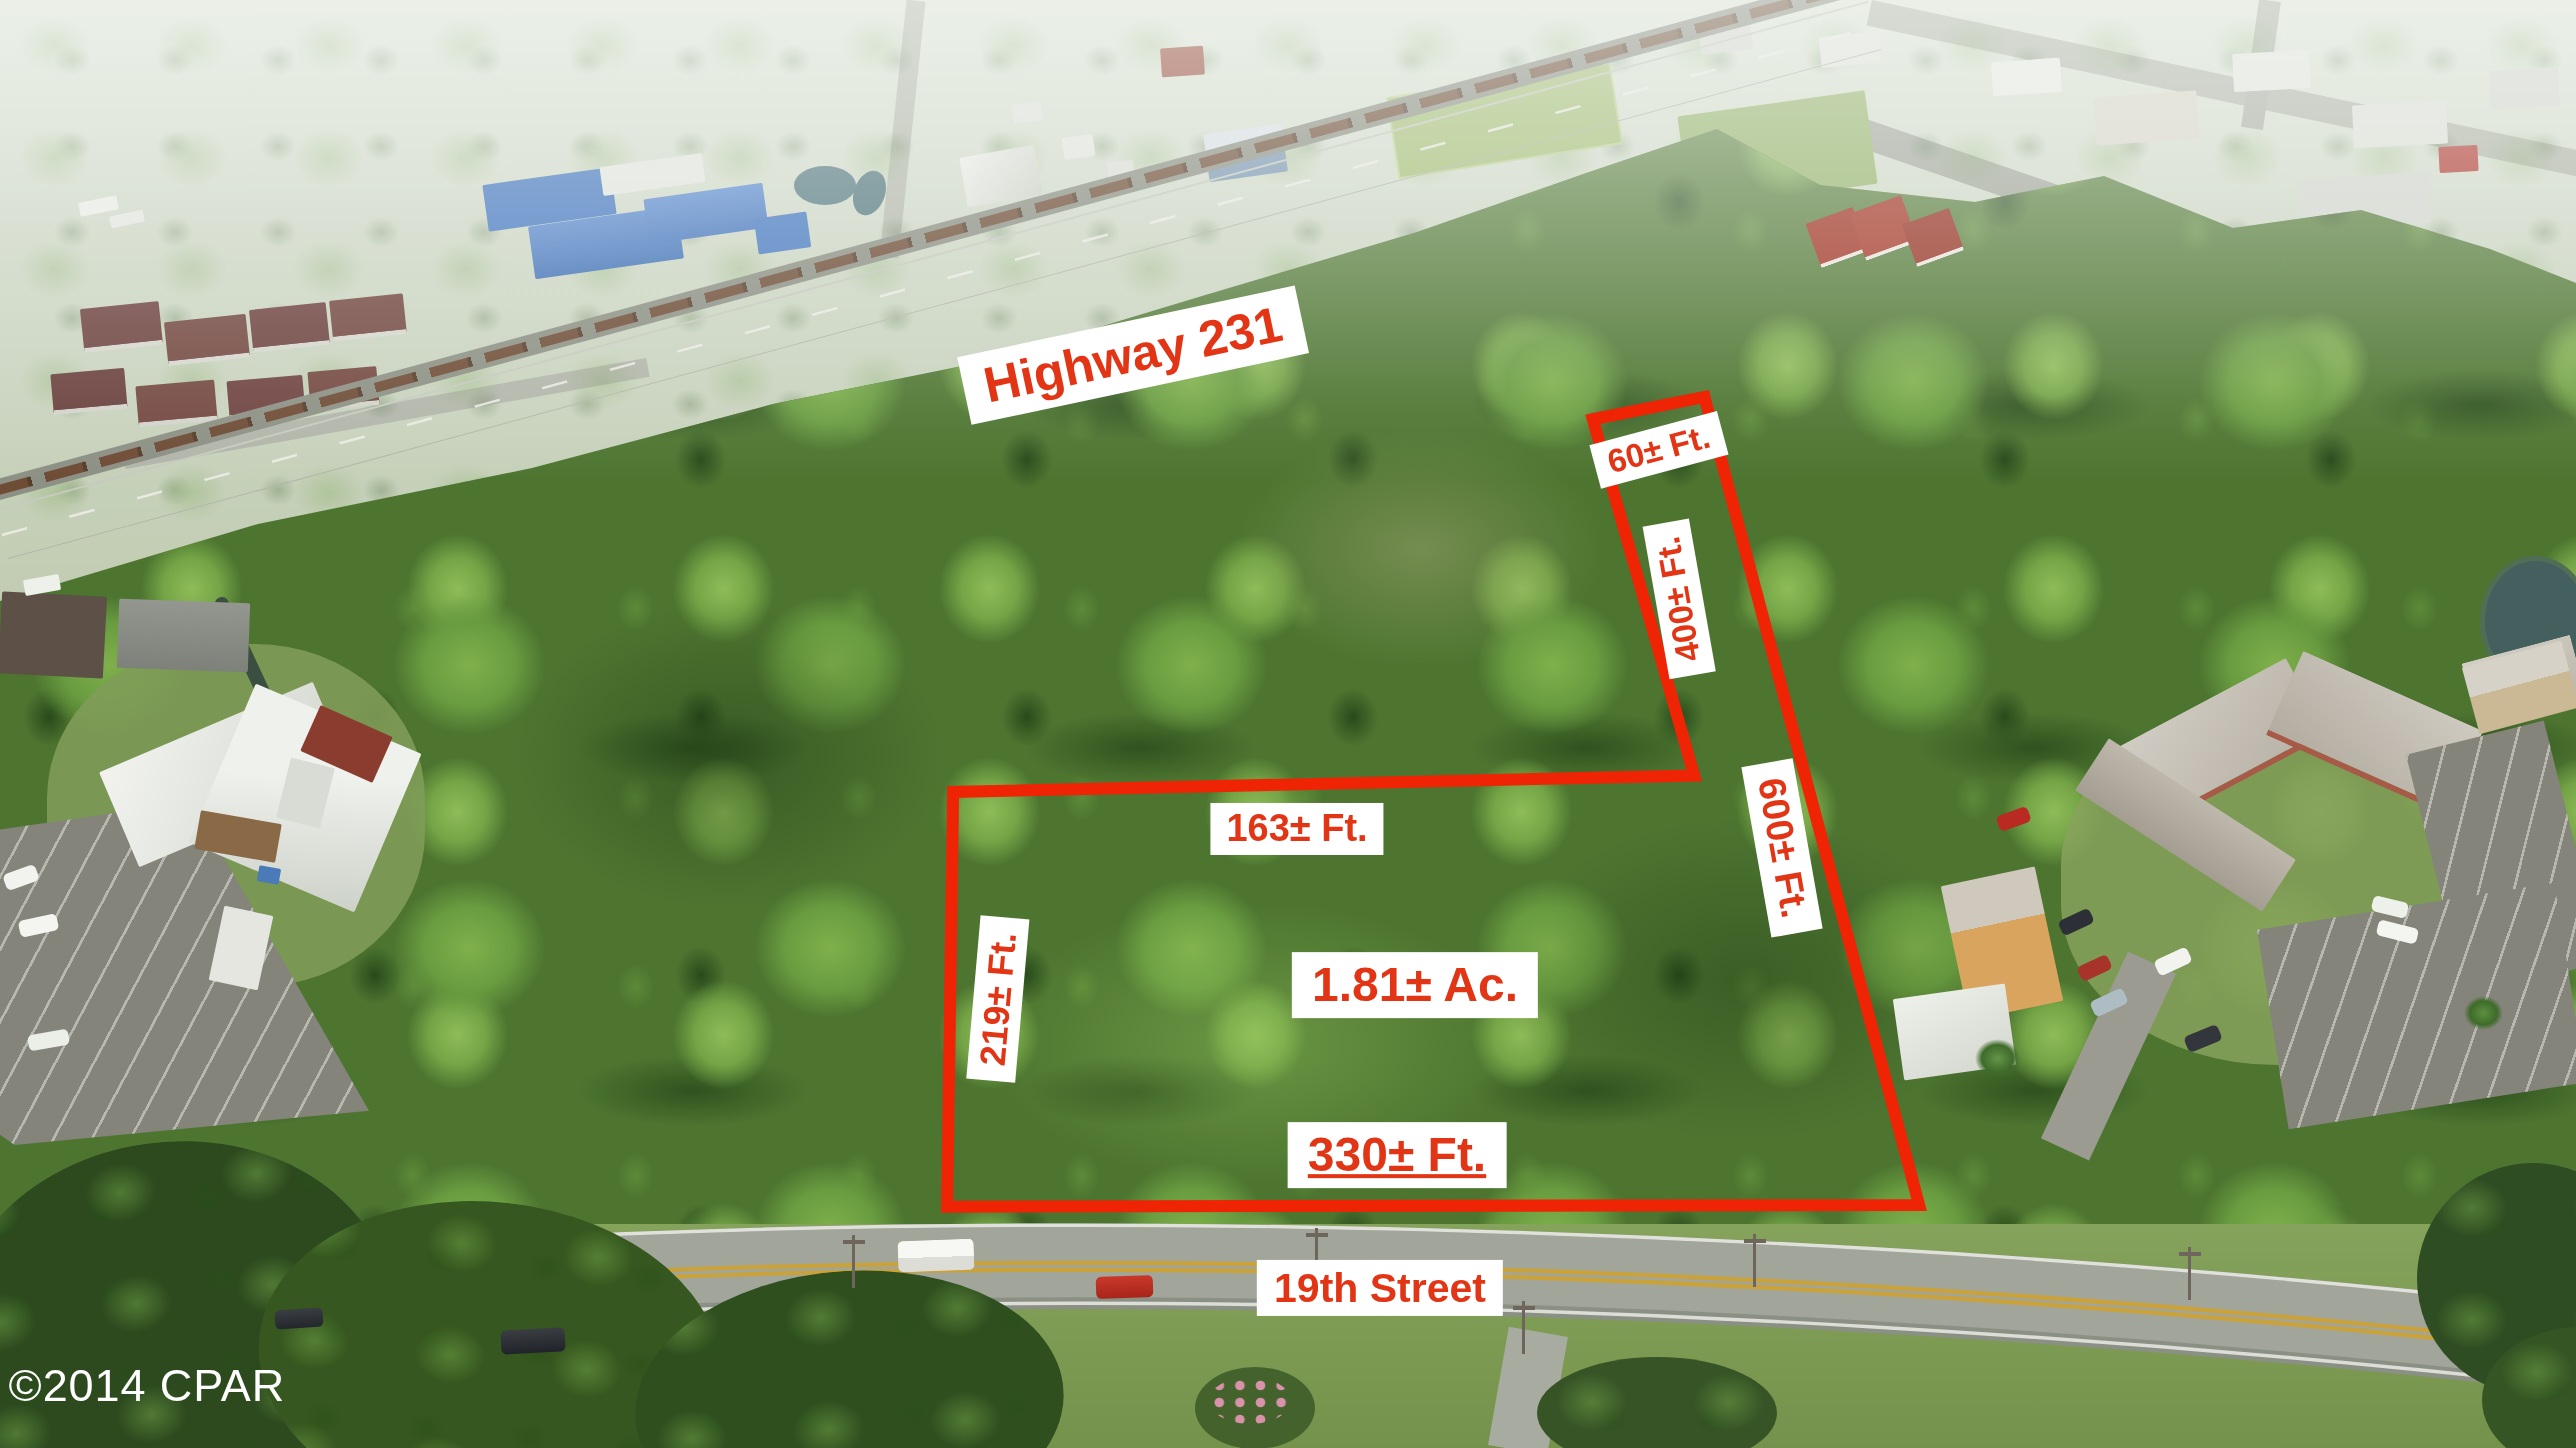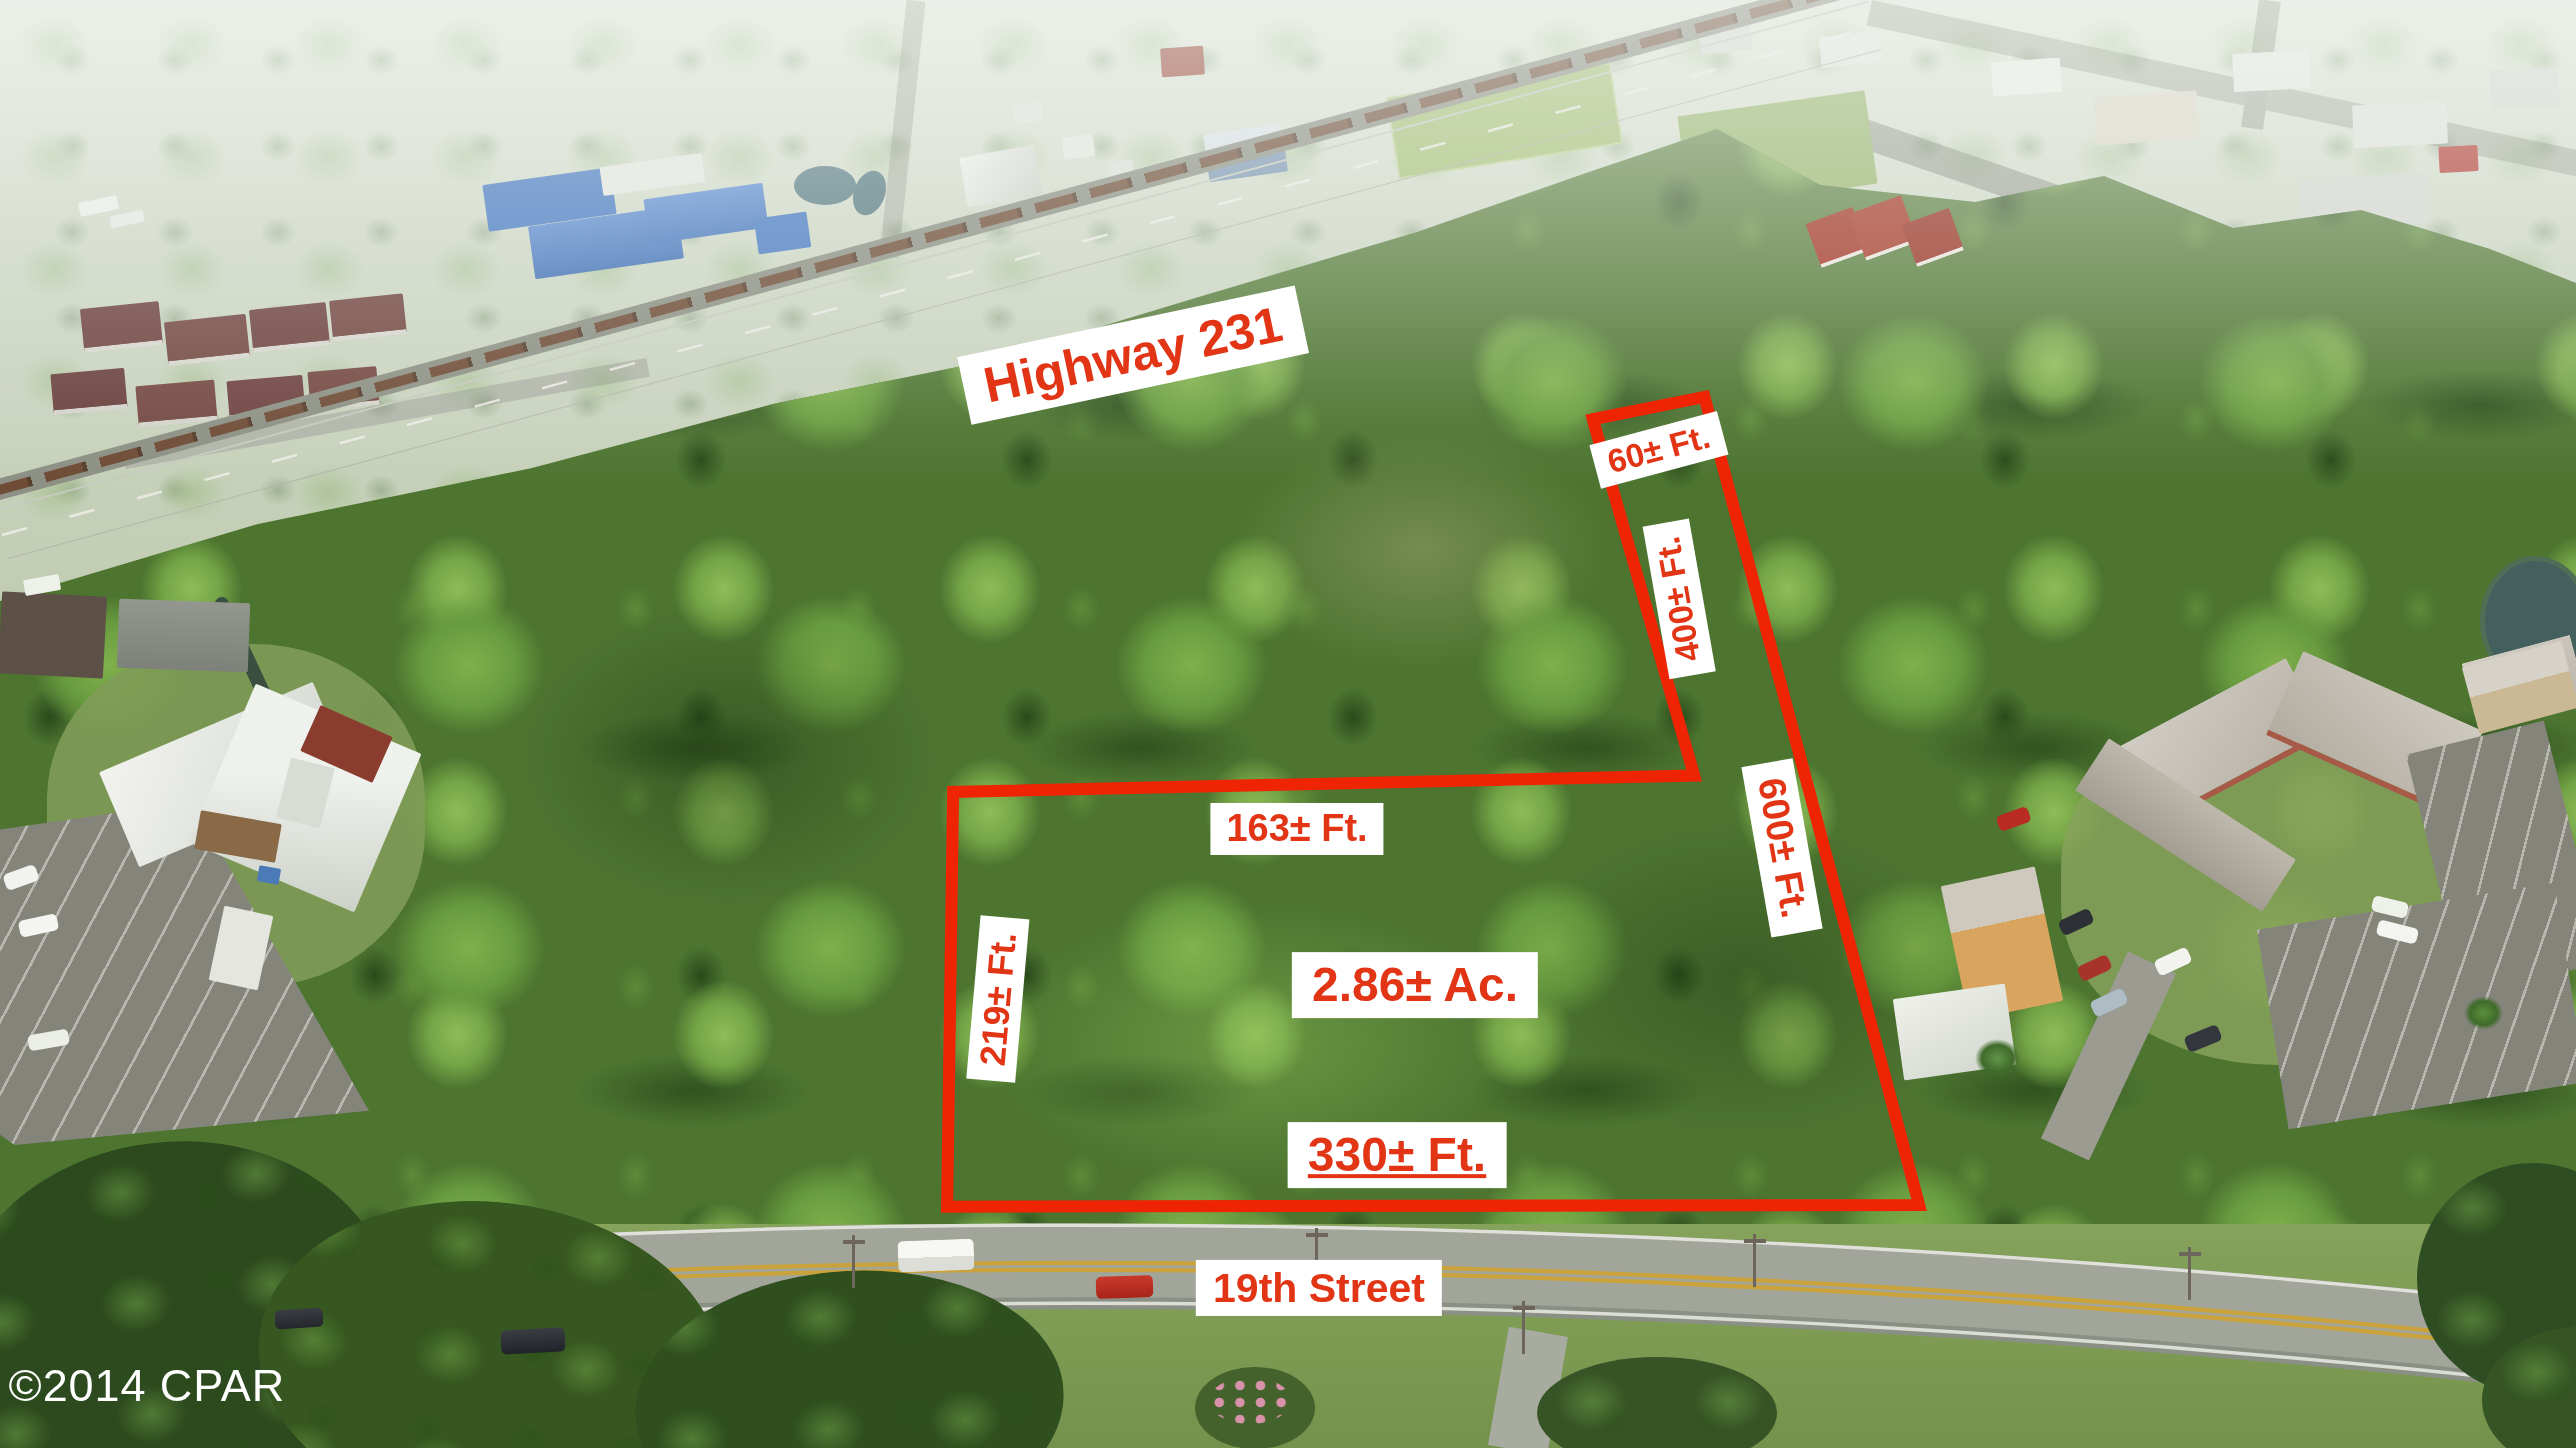--- a/index.html
+++ b/index.html
@@ -226,20 +226,20 @@
   <svg class="boundary" width="2576" height="1449" viewBox="0 0 3000 1687">
     <polygon class="boundary-line" points="1855,488 1985,462 2235,1403 1103,1405 1110,922 1973,903" fill="none" stroke-width="14" stroke-linejoin="miter"></polygon>
   </svg>
 
   <div class="label" style="left:1133px;top:355px;--rot:-12deg;font-size:50px;">Highway 231</div>
   <div class="label" style="left:1659px;top:450px;--rot:-15deg;font-size:33px;">60± Ft.</div>
   <div class="label" style="left:1679px;top:599px;--rot:-100deg;font-size:34px;">400± Ft.</div>
   <div class="label" style="left:1297px;top:829px;font-size:38px;">163± Ft.</div>
   <div class="label" style="left:1782px;top:848px;--rot:80deg;font-size:38px;">600± Ft.</div>
   <div class="label" style="left:998px;top:999px;--rot:-85deg;font-size:36px;">219± Ft.</div>
-  <div class="label" style="left:1415px;top:985px;font-size:48px;">2.86± Ac.</div>
+  <div class="label" style="left:1415px;top:985px;font-size:48px;">1.81± Ac.</div>
   <div class="label" style="left:1397px;top:1155px;font-size:48px;text-decoration:underline;">330± Ft.</div>
-  <div class="label" style="left:1319px;top:1288px;font-size:41px;">19th Street</div>
+  <div class="label" style="left:1380px;top:1288px;font-size:41px;">19th Street</div>
 
   <div class="watermark">©2014 CPAR</div>
 
 </div>
 
 
 </body></html>

